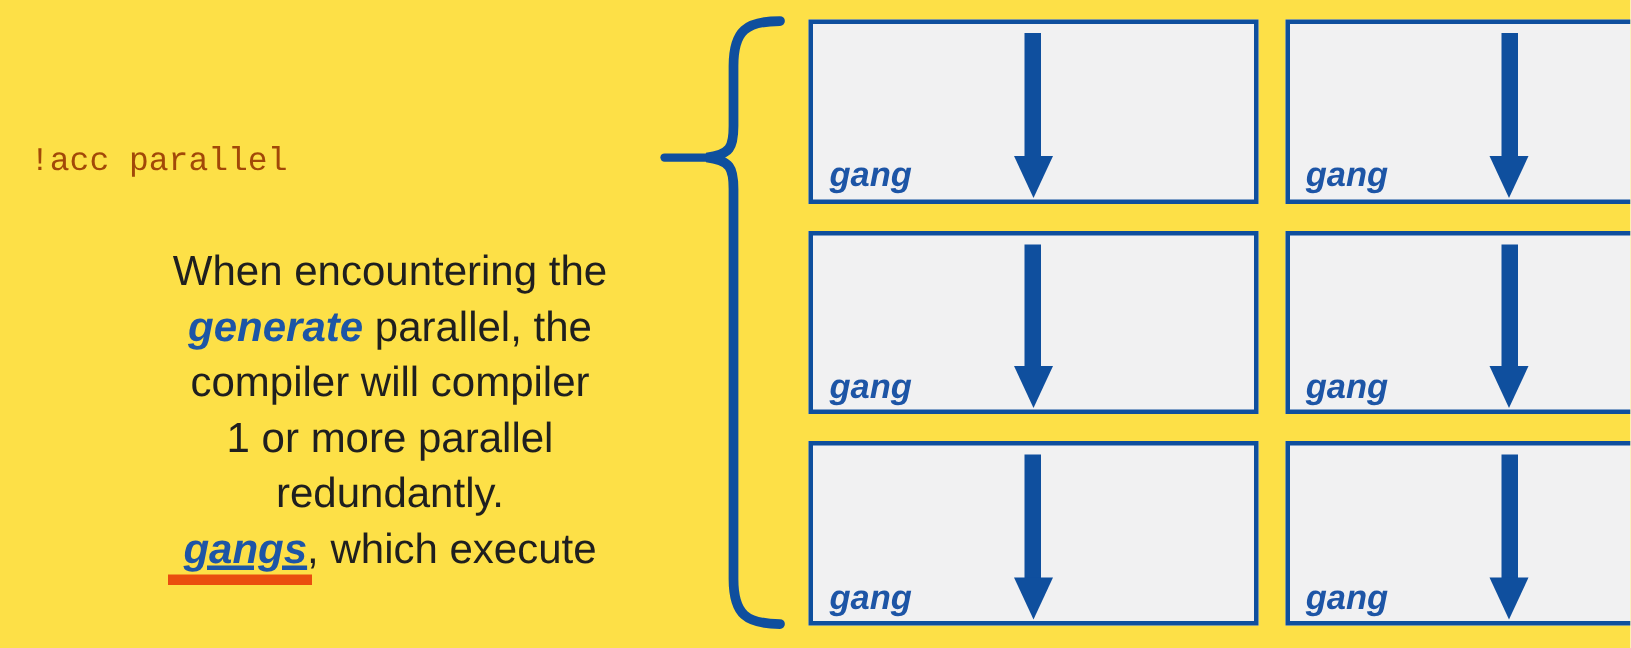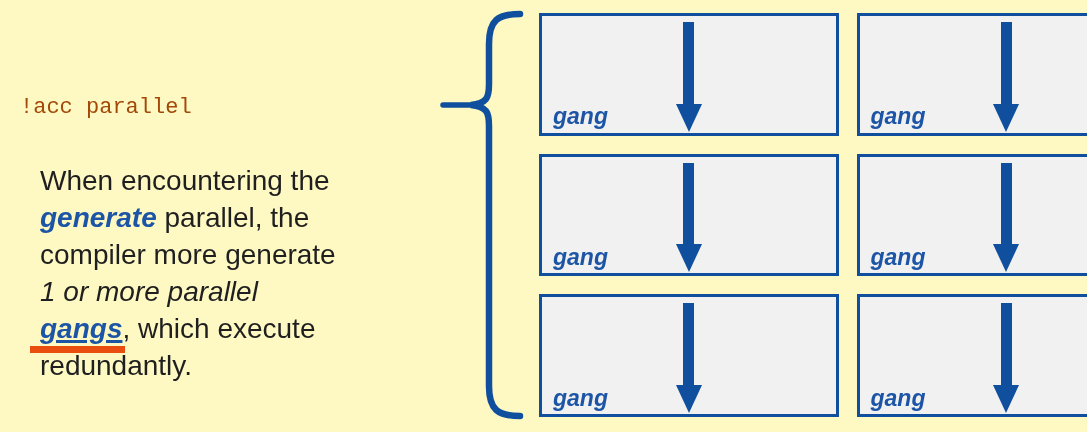--- a/index.html
+++ b/index.html
@@ -1,21 +1,21 @@
 <!DOCTYPE html>
 <html style="--shape-blue: #0F4F9E; --text-blue: #1D55A6; --code-brown: #A24808; --highlight-orange: #EA4E0E; --box-fill: #F1F1F2;"><head>
 <meta charset="utf-8">
 <style>
   html, body { margin: 0; padding: 0; background: #ffffff; }
 
   .canvas {
     position: relative;
     width: 1087px;
     height: 432px;
-    background: #fef9c3;
+    background: #fde047;
     overflow: hidden;
     font-family: "Liberation Sans", sans-serif;
   }
 
   
   .code-label {
     position: absolute;
     left: 20px;
     top: 95px;
     font-family: "Liberation Mono", monospace;
@@ -24,33 +24,33 @@
     color: var(--code-brown, #A24808);
     white-space: pre;
   }
 
   
   .description {
     position: absolute;
     left: 40px;
     top: 162px;
     width: 440px;
-    text-align: left;
+    text-align: center;
     font-size: 28px;
     line-height: 37px;
     color: #1f1f1f;
   }
   .desc-line { white-space: nowrap; }
   .seg { }
   .seg.kw {
     color: var(--text-blue, #1D55A6);
     font-weight: bold;
     font-style: italic;
   }
-  .seg.it { font-style: italic; }
+  .seg.it { }
   .seg.link {
     color: var(--text-blue, #1D55A6);
     font-weight: bold;
     font-style: italic;
     text-decoration: underline;
     text-decoration-thickness: 2.5px;
     position: relative;
     display: inline-block;
   }
   .seg.link::after {
@@ -138,24 +138,24 @@
 </head>
 <body>
 
 <div class="canvas">
 
   <div class="code-label">!acc parallel</div>
 
   <div class="description">
       <div class="desc-line"><span class="seg">When encountering the</span></div>
       <div class="desc-line"><span class="seg kw">generate</span><span class="seg"> parallel, the</span></div>
-      <div class="desc-line"><span class="seg">compiler more generate</span></div>
+      <div class="desc-line"><span class="seg">compiler will compiler</span></div>
       <div class="desc-line"><span class="seg it">1 or more parallel</span></div>
+      <div class="desc-line"><span class="seg">redundantly.</span></div>
       <div class="desc-line"><span class="seg link">gangs</span><span class="seg">, which execute</span></div>
-      <div class="desc-line"><span class="seg">redundantly.</span></div>
     </div>
 
   <svg class="brace" viewBox="435 5 100 422" xmlns="http://www.w3.org/2000/svg">
     <path class="tick" d="M 443 105 H 471"></path>
     <path class="brace-path" d="M 520 14 C 498 14 489 20 489 44
              L 489 84 C 489 98 487 103 471 105
              C 487 107 489 112 489 126
              L 489 386 C 489 410 498 416 520 416"></path>
   </svg>
 

